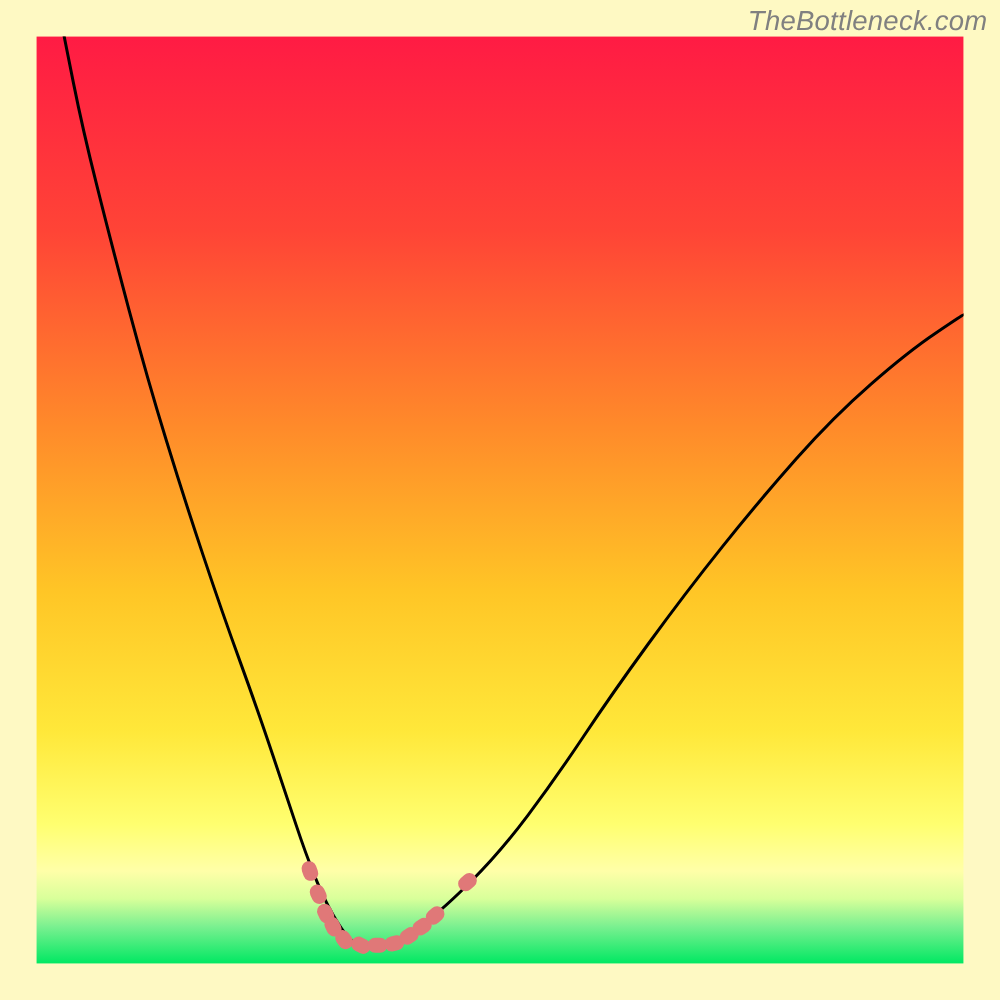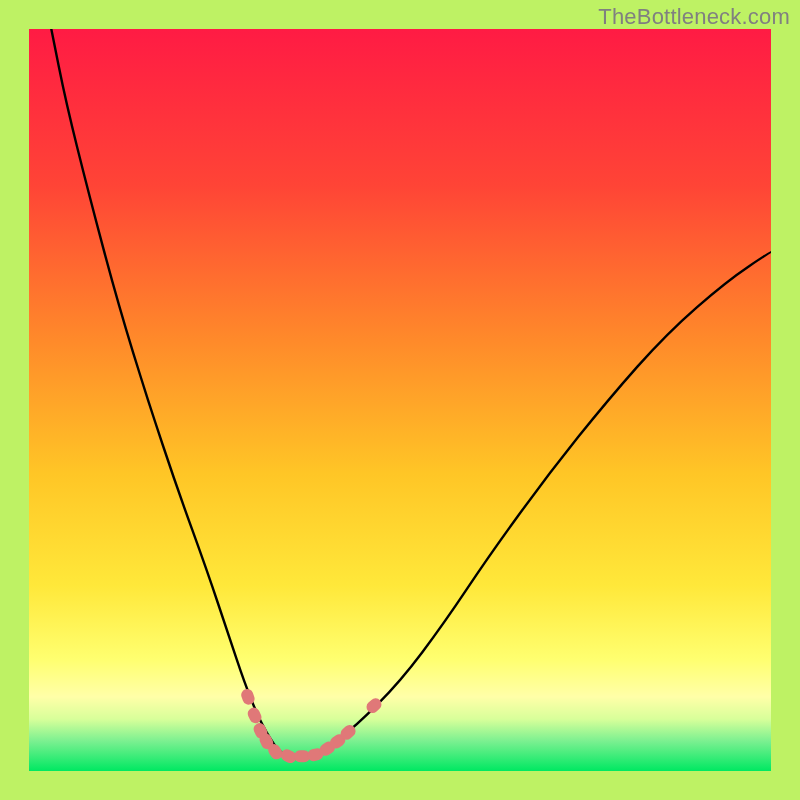--- a/index.html
+++ b/index.html
@@ -8,21 +8,22 @@
     width: 800px;
     height: 800px;
     background: #000;
     overflow: hidden;
     font-family: Arial, Helvetica, sans-serif;
   }
   .frame {
     position: relative;
     width: 800px;
     height: 800px;
-    background: #bef264;
+    background: #fef9c3;
+    font-style: italic;
   }
   .watermark {
     position: absolute;
     top: 4px;
     right: 10px;
     color: #808080;
     font-size: 22px;
     font-weight: 500;
     z-index: 20;
     letter-spacing: 0.2px;

